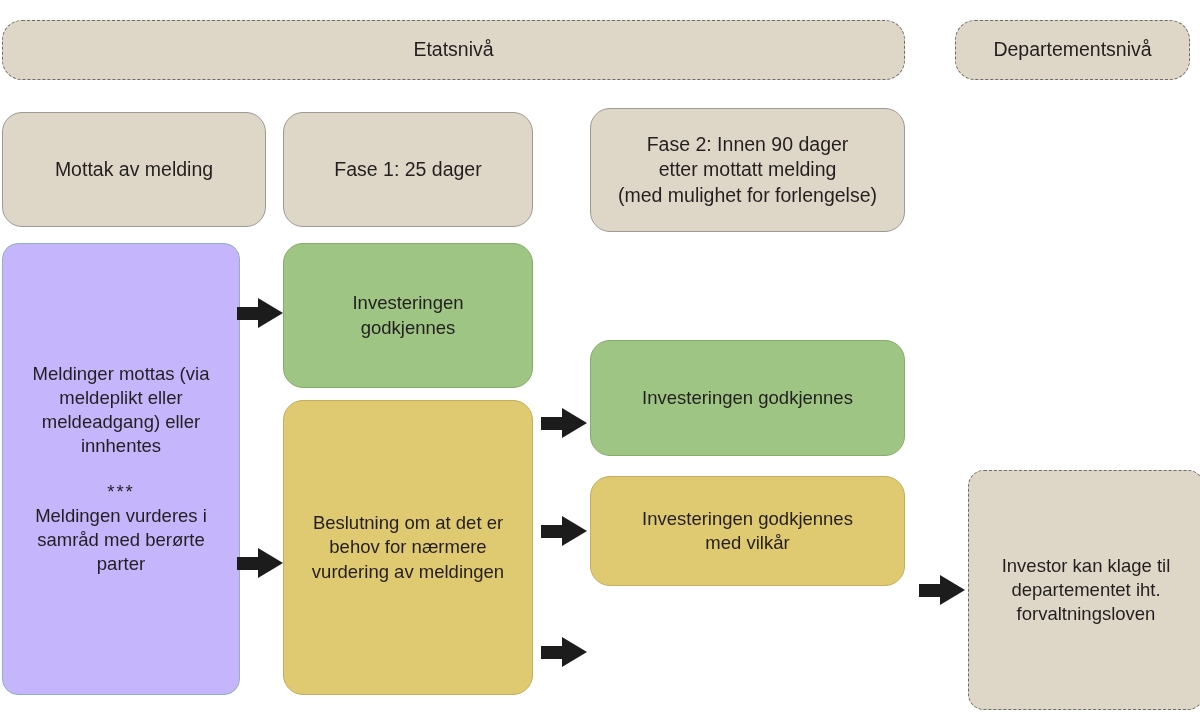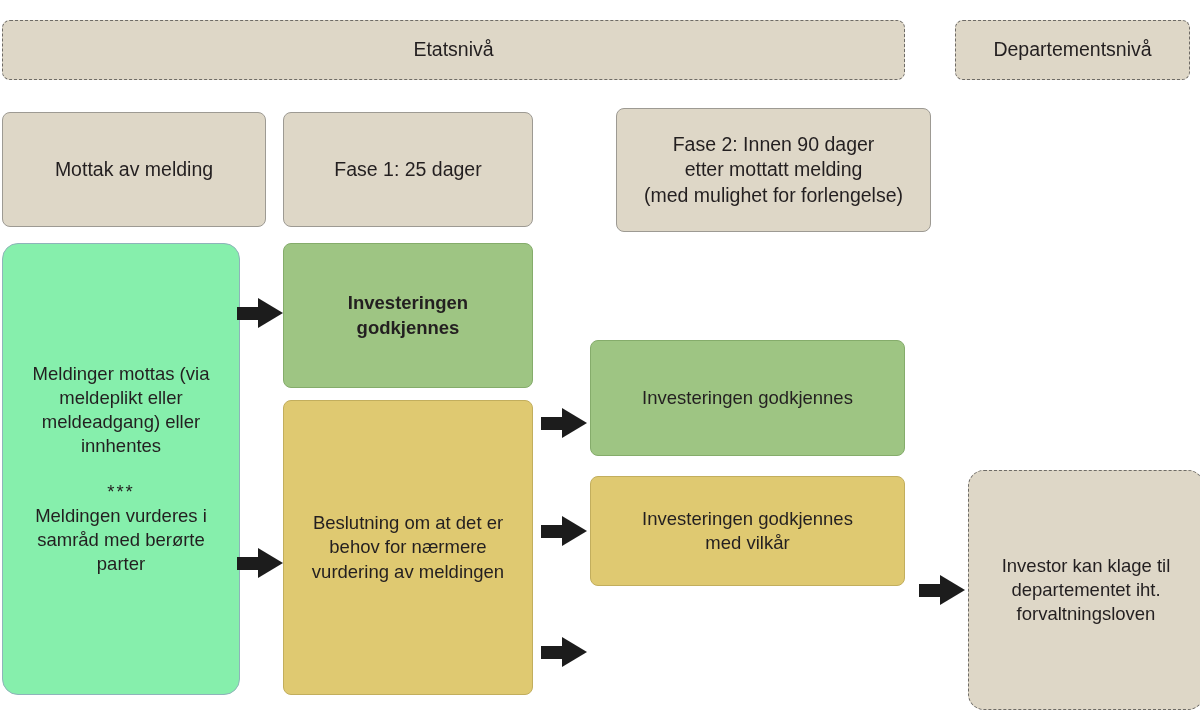--- a/index.html
+++ b/index.html
@@ -19,41 +19,41 @@
     background: #ffffff;
     overflow: hidden;
   }
   .box {
     position: absolute;
     box-sizing: border-box;
     display: flex;
     align-items: center;
     justify-content: center;
     text-align: center;
-    border-radius: 8px;
+    border-radius: 20px;
     line-height: 1.30;
     color: #231f20;
   }
   .box .txt {
     display: block;
     width: 100%;
     padding: 0 10px;
     box-sizing: border-box;
     white-space: pre-line;
   }
   
   .solid {
     border: 1.4px solid #9d9a93;
   }
   
   .dashed {
     border: 1.6px dashed #6e6b66;
   }
   .beige   { background: #ded7c7; }
-  .blue    { background: #86efac; border: 1.4px solid #8fb3ba; }
+  .blue    { background: #c4b5fd; border: 1.4px solid #8fb3ba; }
   .green   { background: #9ec583; border: 1.4px solid #85ac6b; }
   .yellow  { background: #dfc971; border: 1.4px solid #c2ae5d; }
   .salmon  { background: #f4a68d; border: 1.4px solid #d98f79; }
   .fs-18 { font-size: 18.5px; }
   .fs-19 { font-size: 19.5px; }
 
   
   .arrow {
     position: absolute;
     height: 30px;
@@ -95,38 +95,38 @@
   </div>
 
   <div class="box solid beige fs-19" style="left:2px; top:112px; width:264px; height:115px;">
     <span class="txt">Mottak av melding</span>
   </div>
 
   <div class="box solid beige fs-19" style="left:283px; top:112px; width:250px; height:115px;justify-content:flex-end;">
     <span class="txt">Fase 1: 25 dager</span>
   </div>
 
-  <div class="box solid beige fs-19" style="left:616px; top:108px; width:315px; height:124px;">
+  <div class="box solid beige fs-19" style="left:590px; top:108px; width:315px; height:124px;">
     <span class="txt">Fase 2: Innen 90 dager
 etter mottatt melding
 (med mulighet for forlengelse)</span>
   </div>
 
   <div class="box blue fs-18" style="left:2px; top:243px; width:238px; height:452px; flex-direction:column; border-radius:16px;">
     <span class="txt" style="flex:0 0 auto;">Meldinger mottas (via
 meldeplikt eller
 meldeadgang) eller
 innhentes</span>
     <span class="txt stars" style="flex:0 0 auto; margin-top:22px;">***</span>
     <span class="txt" style="flex:0 0 auto; ">Meldingen vurderes i
 samråd med berørte
 parter</span>
   </div>
 
-  <div class="box green fs-18" style="left:283px; top:243px; width:250px; height:145px;font-weight:bold;">
+  <div class="box green fs-18" style="left:283px; top:243px; width:250px; height:145px;">
     <span class="txt">Investeringen
 godkjennes</span>
   </div>
 
   <div class="box yellow fs-18" style="left:283px; top:400px; width:250px; height:295px;">
     <span class="txt">Beslutning om at det er
 behov for nærmere
 vurdering av meldingen</span>
   </div>
 

